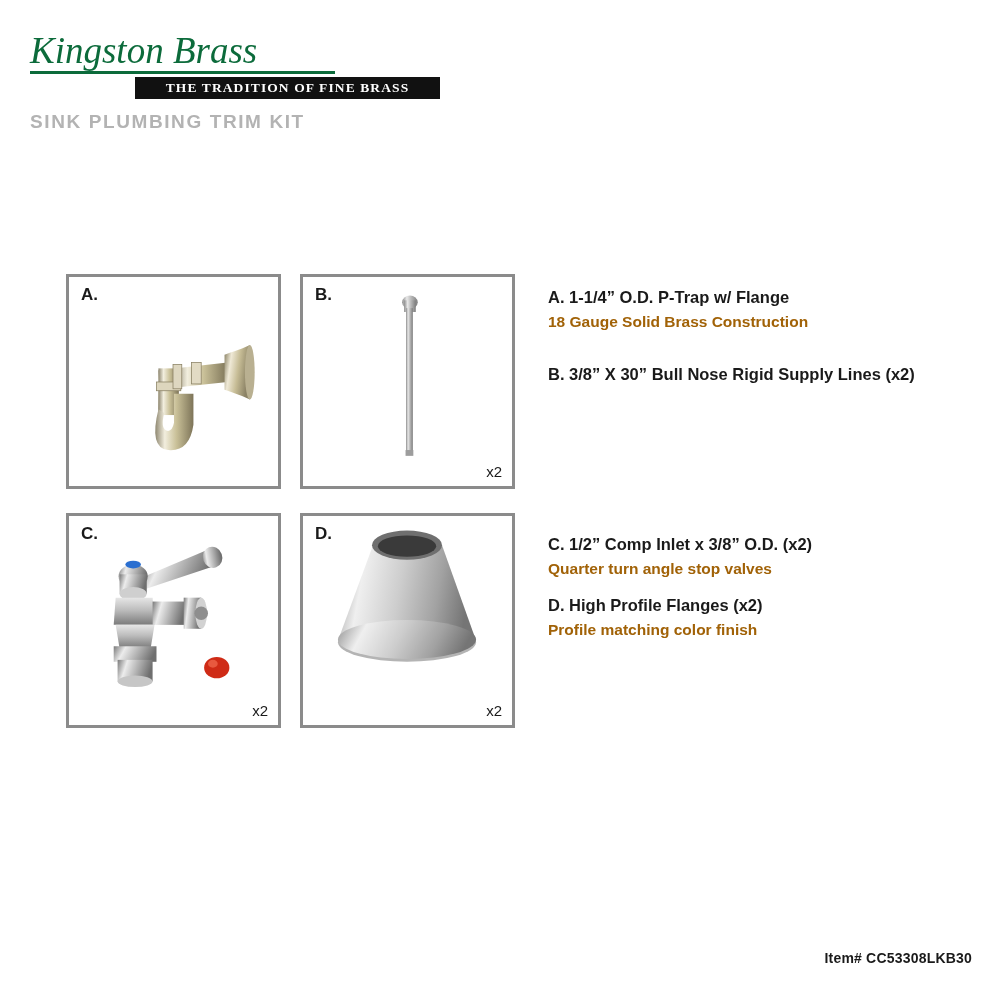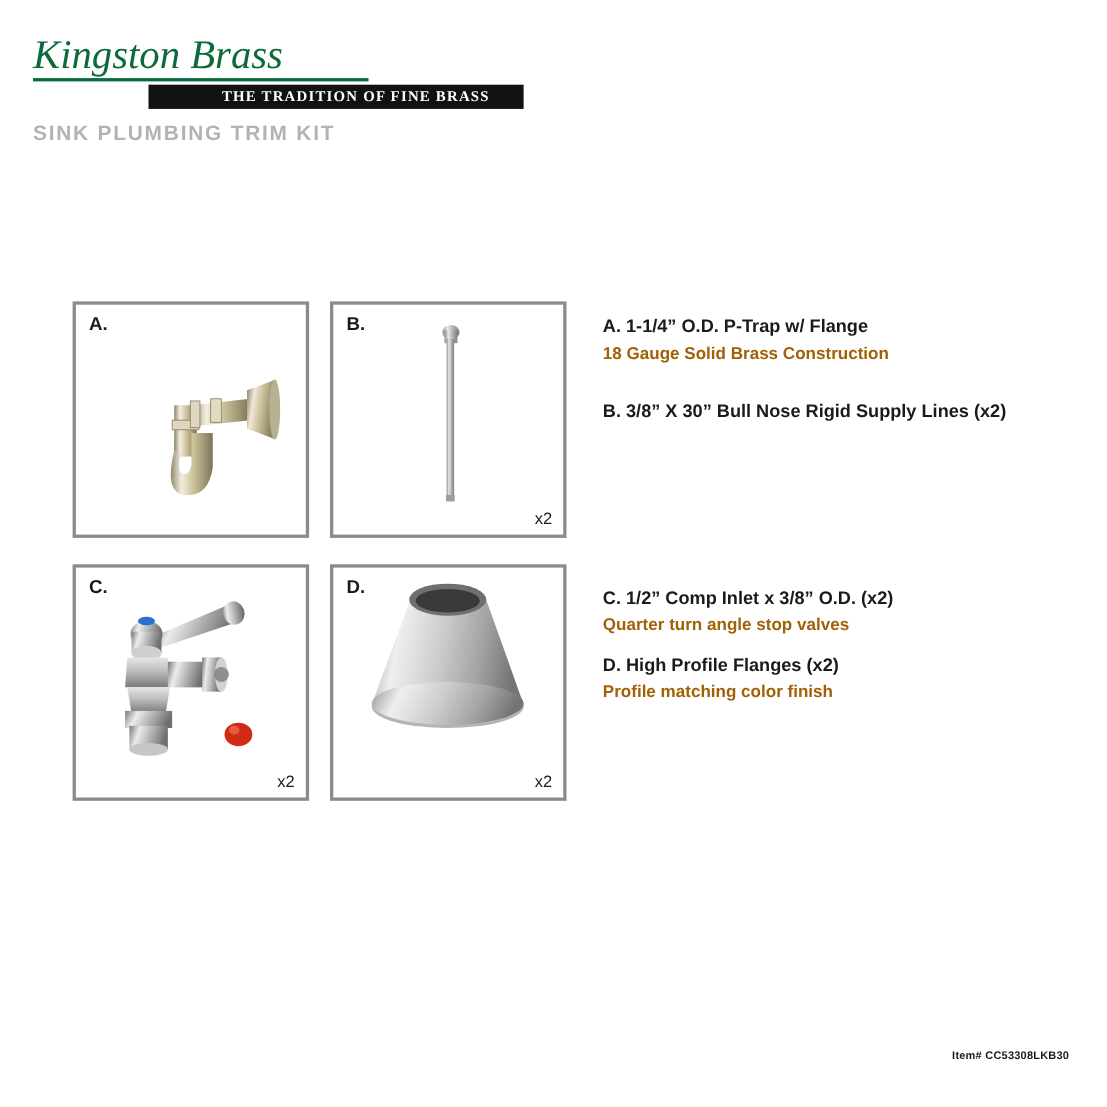--- a/index.html
+++ b/index.html
@@ -40,21 +40,20 @@
   }
   .brand-tagline-bar {
     margin-top: 3px;
     margin-left: 105px;
     width: 305px;
     height: 22px;
     background: #111111;
     display: flex;
     align-items: center;
     justify-content: center;
-    padding-left: 36px;
   }
   .brand-tagline {
     color: #ffffff;
     font-family: "Liberation Serif", serif;
     font-size: 13.5px;
     font-weight: bold;
     letter-spacing: 1.1px;
     white-space: nowrap;
   }
   .kit-title {
@@ -126,21 +125,21 @@
     color: #a16207;
     line-height: 1.42;
     margin: 0;
   }
 
   
   .item-number {
     position: absolute;
     right: 34px;
     bottom: 40px;
-    font-size: 10px;
+    font-size: 14px;
     font-weight: bold;
     color: #1a1a1a;
     letter-spacing: 0.2px;
     margin-left: 25px;
   }
 </style>
 </head>
 <body>
 
 <div class="brand-block">

